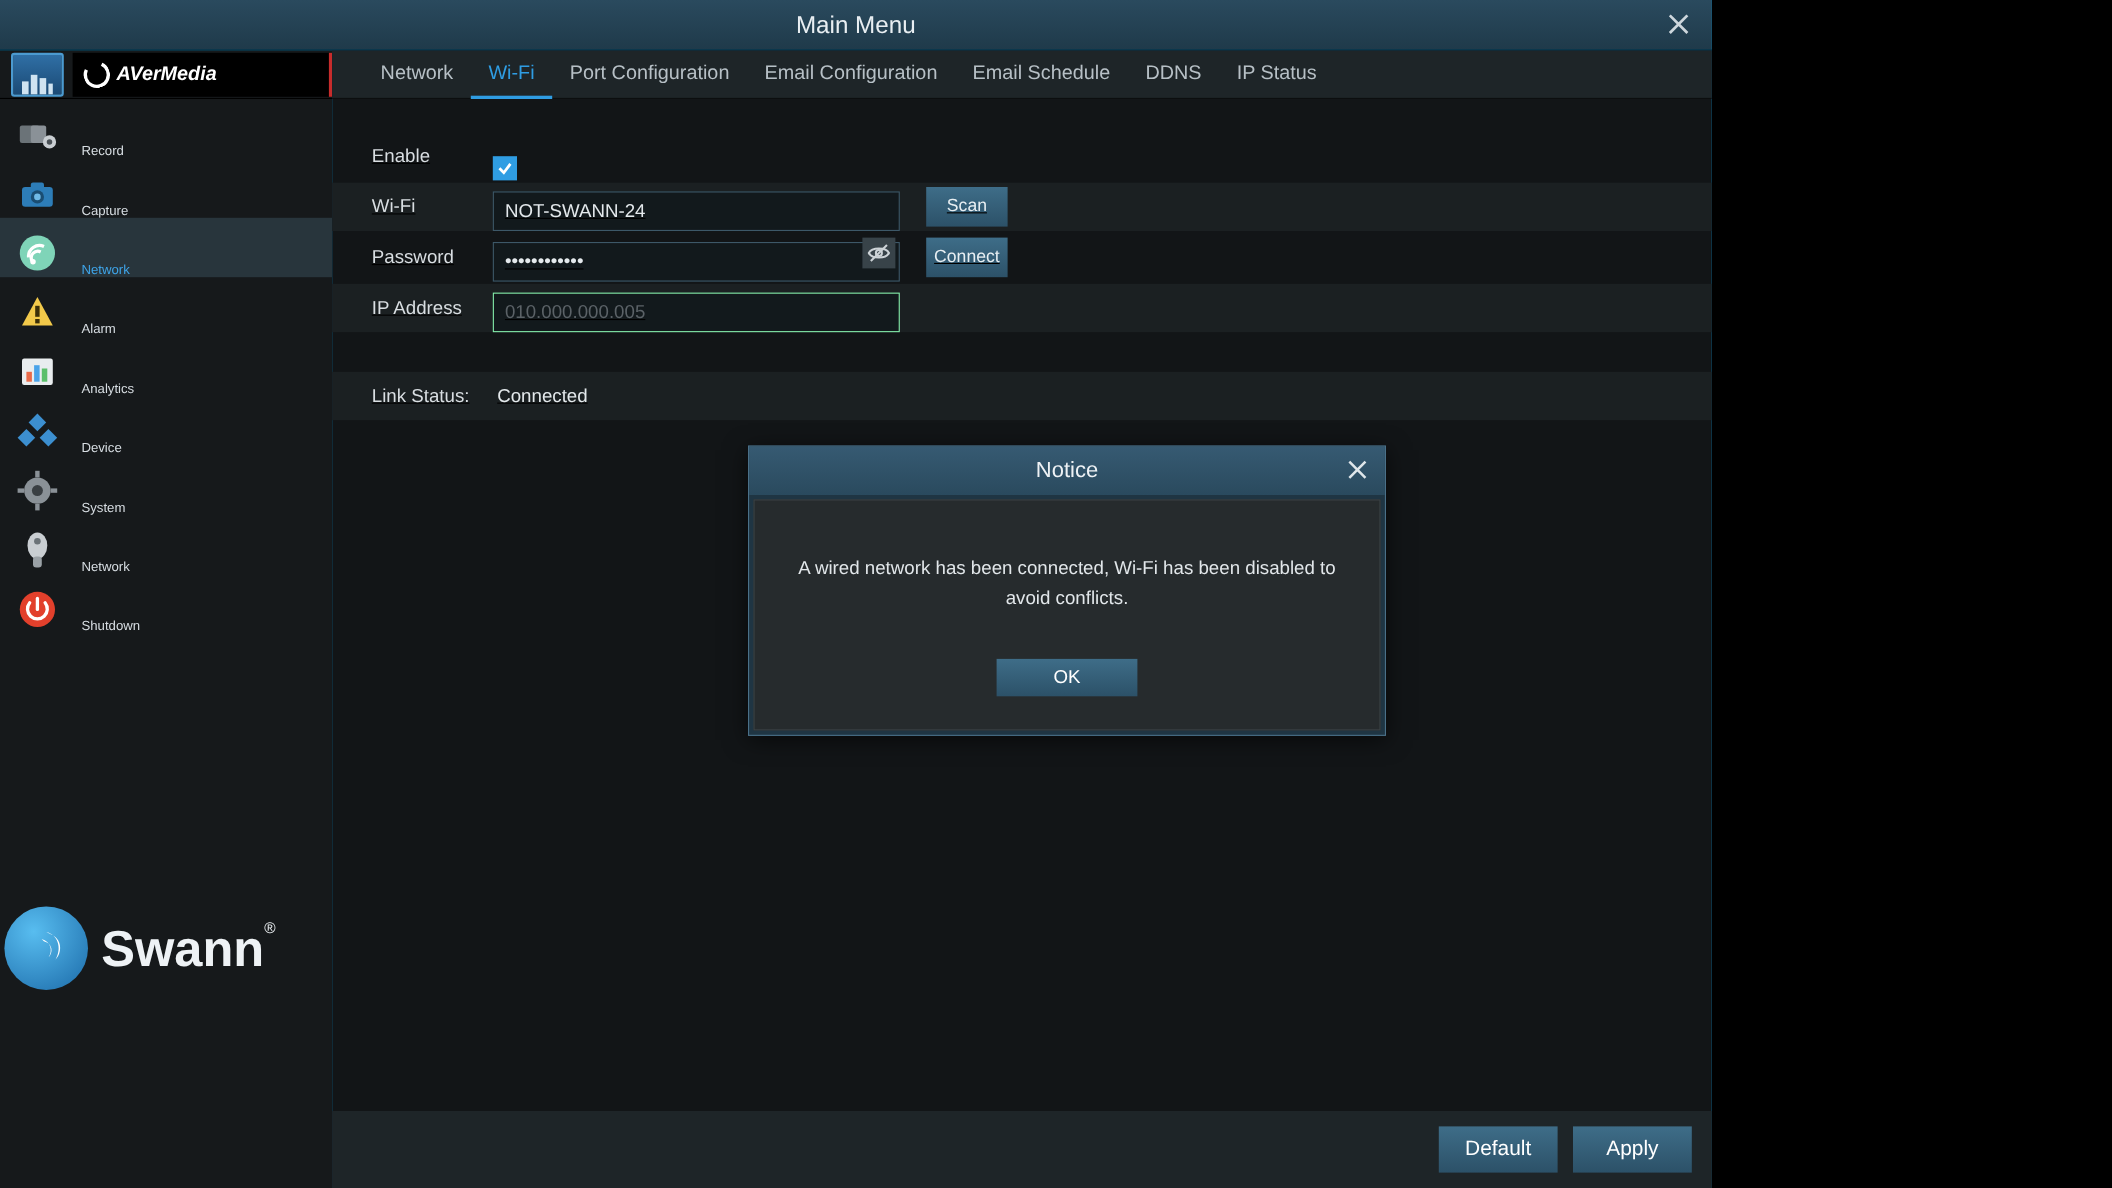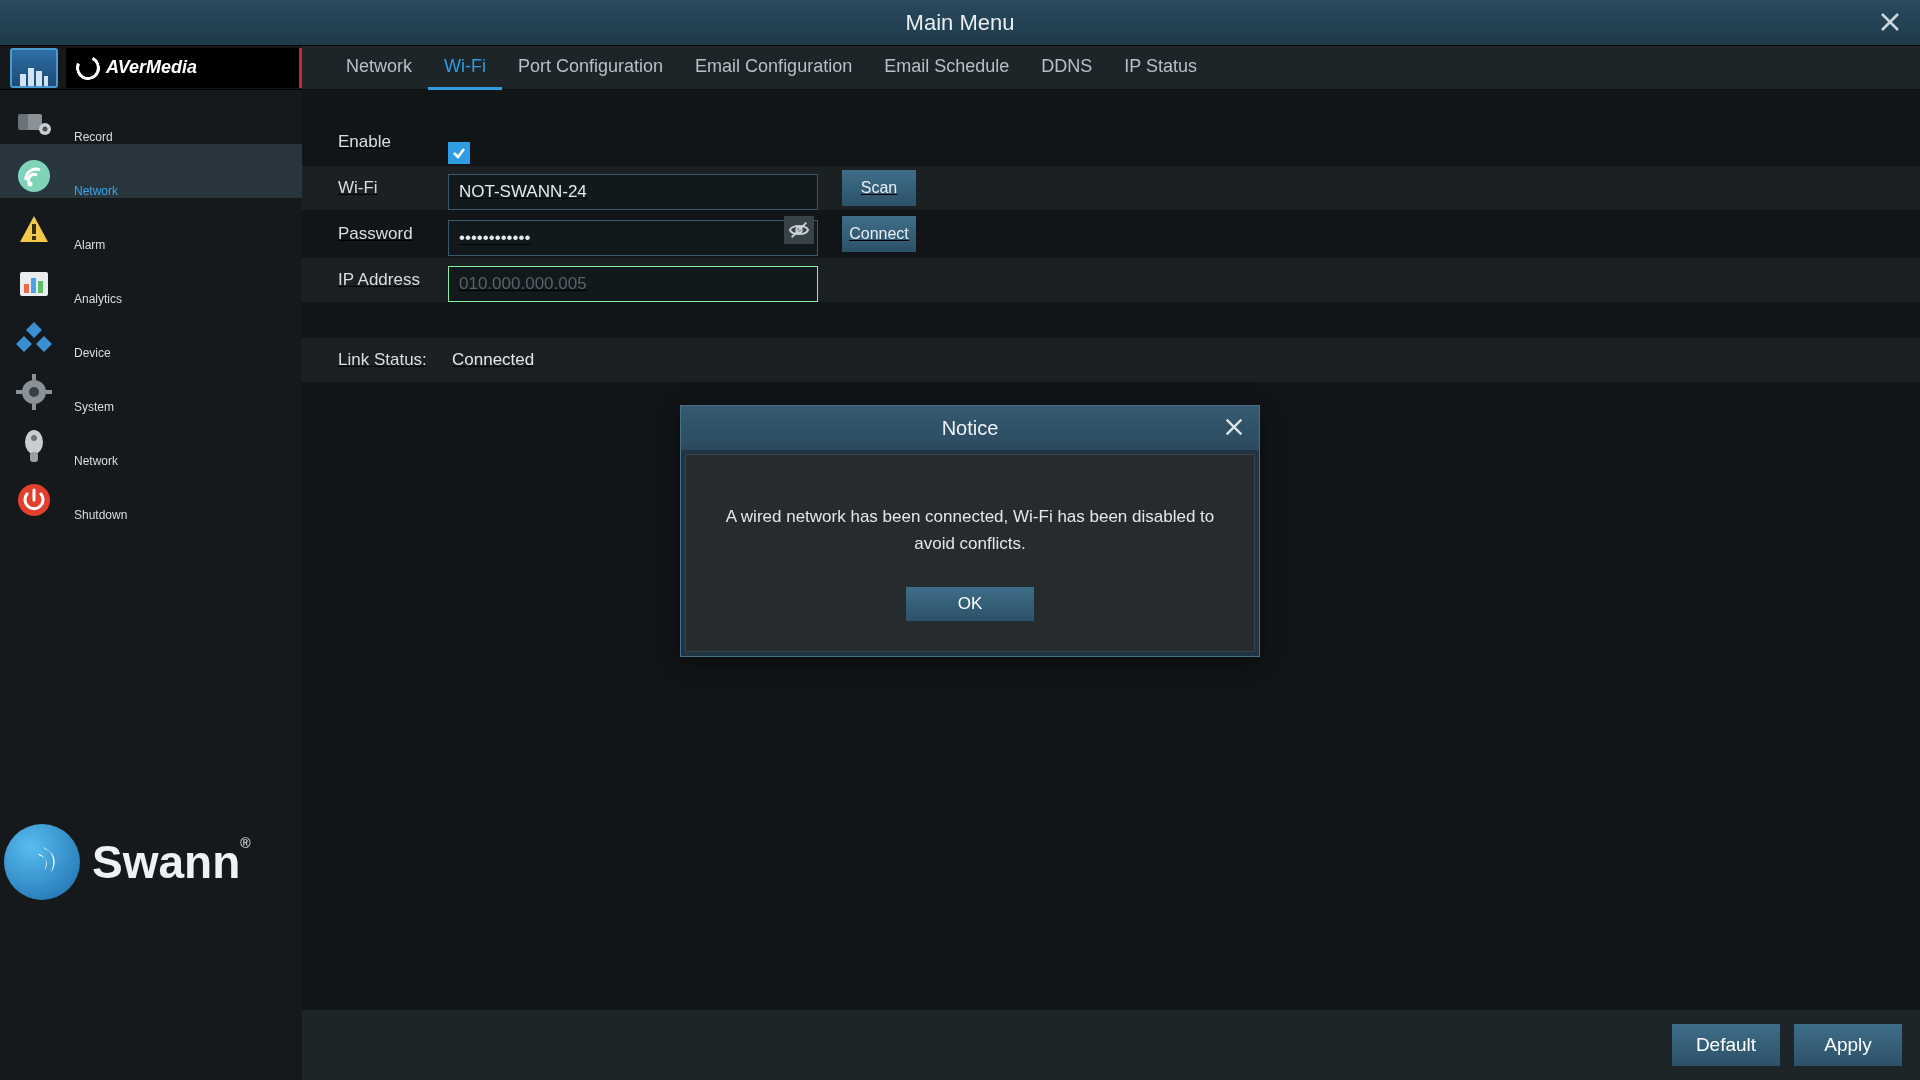--- a/index.html
+++ b/index.html
@@ -1,17 +1,17 @@
 <!DOCTYPE html>
 <html><head>
 <meta charset="utf-8">
 <style>
 * { box-sizing: border-box; margin: 0; padding: 0; }
 html, body { width: 1920px; height: 1080px; overflow: hidden; font-family: Arial, Helvetica, sans-serif; background: #000; }
-.app { width: 1920px; height: 1080px; background: #0ea5e9; position: relative; display: flex; flex-direction: column; }
+.app { width: 1556px; height: 1080px; background: #0ea5e9; position: relative; display: flex; flex-direction: column; }
 .titlebar { height: 46px; background: linear-gradient(to bottom,#2a4a5e,#1f3a4a); display: flex; align-items: center; justify-content: center; position: relative; border-bottom: 1px solid #000; }
 .titlebar-title { color: #e8eef2; font-size: 22px; font-weight: 400; }
 .titlebar-close { position: absolute; right: 14px; top: 6px; width: 32px; height: 32px; cursor: pointer; display: flex; align-items: center; justify-content: center; color: #cdd6dc; font-size: 28px; }
 .body-row { flex: 1; display: flex; min-height: 0; }
 .sidebar { width: 302px; background: #16191b; display: flex; flex-direction: column; position: relative; }
 .brand-strip { height: 44px; display: flex; align-items: center; padding-left: 10px; gap: 8px; border-bottom: 1px solid #000; }
 .brand-tile { width: 48px; height: 40px; background: linear-gradient(#2f6fa5,#1b4a75); border: 2px solid #4b9ad0; border-radius: 3px; display:flex;align-items:flex-end;justify-content:center; }
 .brand-tile svg { width: 32px; height: 22px; }
 .brand-logo { flex:1; height: 40px; display:flex; align-items:center; background:#000; border-right:3px solid #c72c2c; padding:0 10px; color:#fff; font-weight:bold; font-style:italic; font-size:18px; }
 .brand-logo .swirl { width:24px;height:24px;border:3px solid #fff;border-radius:50%;margin-right:6px;transform:rotate(-20deg);border-top-color:transparent; }
@@ -43,21 +43,21 @@
 .status-row { margin-top: 36px; }
 .status-label { width:150px; padding-left:36px; color:#d9dee2; font-size:17px; }
 .status-val { color:#e4e9ec; font-size:17px; }
 .bottom-bar { position:absolute; bottom:0; left:0; right:0; height:70px; background:#1e2528; display:flex; align-items:center; justify-content:flex-end; gap:14px; padding-right:18px; }
 .footer-btn { min-width:108px; height:42px; background:linear-gradient(#3e6d88,#2c5168); color:#fff; font-size:19px; border:none; cursor:pointer; padding:0 22px; }
 
 .modal { position:absolute; left:680px; top:405px; width:580px; background:#1f3543; border:1px solid #4a7088; box-shadow:0 4px 20px rgba(0,0,0,.6); }
 .modal-header { height:44px; background:linear-gradient(#365a72,#2a4a5e); display:flex; align-items:center; justify-content:center; position:relative; color:#eef2f5; font-size:20px; }
 .modal-close { position:absolute; right:10px; top:6px; width:30px; height:30px; cursor:pointer; color:#dfe6ea; font-size:26px; display:flex;align-items:center;justify-content:center; }
 .modal-body { background:#262b2d; border:1px solid #3a4144; margin:4px; padding: 48px 28px 30px 28px; text-align:center; color:#e2e7ea; font-size:17px; line-height:1.6; }
-.modal-ok { display:block; margin: 30px auto 0 auto; width:128px; height:34px; background:linear-gradient(#3e6d88,#2c5168); color:#fff; border:none; font-size:17px; cursor:pointer; }
+.modal-ok { display:block; margin: 42px auto 0 auto; width:128px; height:34px; background:linear-gradient(#3e6d88,#2c5168); color:#fff; border:none; font-size:17px; cursor:pointer; }
 
 .ico { width:40px; height:40px; }
 </style>
 </head>
 <body>
 
 <div class="app">
 
   <div class="titlebar">
     <div class="titlebar-title">Main Menu</div>
@@ -94,20 +94,31 @@
             <svg class="ico" viewBox="0 0 40 40">
                 <rect x="4" y="12" width="18" height="16" rx="2" fill="#6b7378"></rect>
                 <rect x="14" y="12" width="14" height="16" rx="2" fill="#8a9197"></rect>
                 <circle cx="31" cy="27" r="6" fill="#c9ced2"></circle>
                 <circle cx="31" cy="27" r="2.5" fill="#4a5156"></circle>
               </svg>
           </span>
           <span>Record</span>
         </div>
 
+        <div class="sidebar-item">
+          <span class="icon-wrap">
+            <svg class="ico" viewBox="0 0 40 40">
+                <rect x="6" y="14" width="28" height="18" rx="3" fill="#2d7db8"></rect>
+                <rect x="14" y="10" width="12" height="6" rx="2" fill="#2d7db8"></rect>
+                <circle cx="20" cy="23" r="6" fill="#1a4d72"></circle>
+                <circle cx="20" cy="23" r="3" fill="#6fb9e6"></circle>
+              </svg>
+          </span>
+          <span>Capture</span>
+        </div>
 
         <div class="sidebar-item active">
           <span class="icon-wrap">
             <svg class="ico" viewBox="0 0 40 40">
                 <circle cx="20" cy="20" r="16" fill="#7fd4b8"></circle>
                 <path d="M12 24 A10 10 0 0 1 26 14" stroke="#fff" stroke-width="3" fill="none"></path>
                 <path d="M15 27 A6 6 0 0 1 23 19" stroke="#fff" stroke-width="3" fill="none"></path>
                 <circle cx="16" cy="28" r="2.5" fill="#fff"></circle>
               </svg>
           </span>

